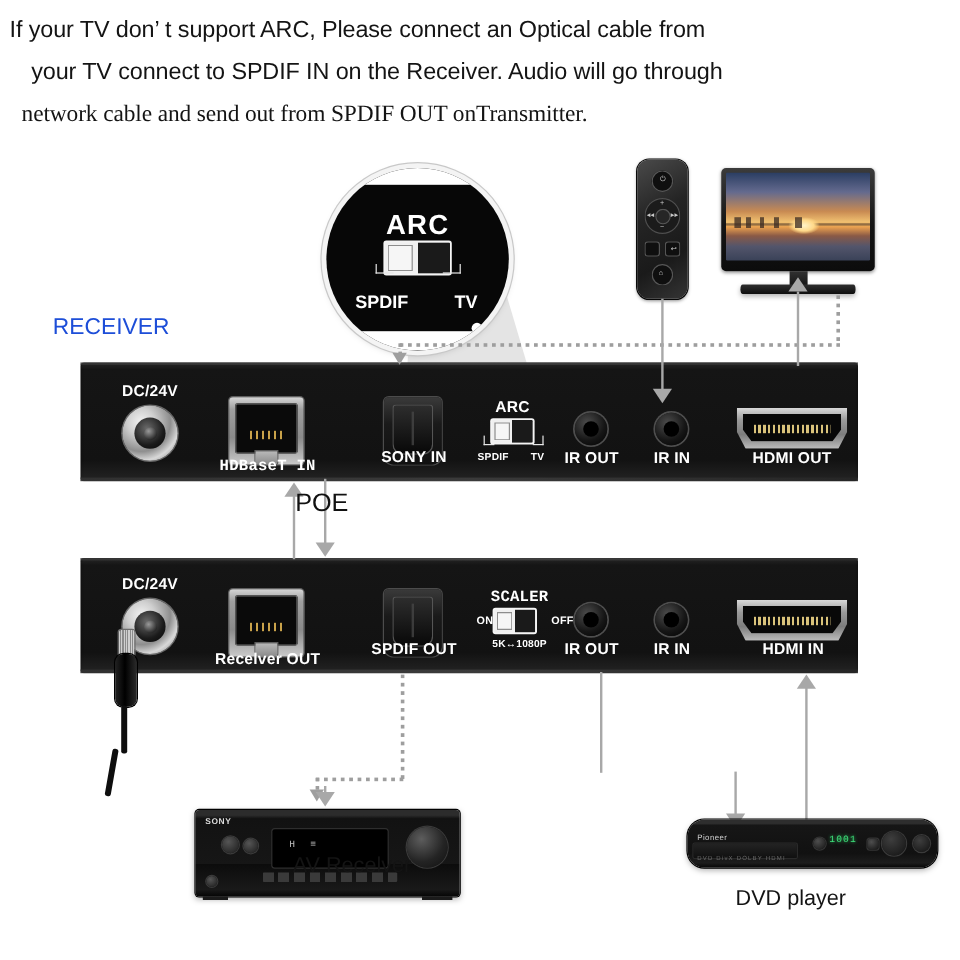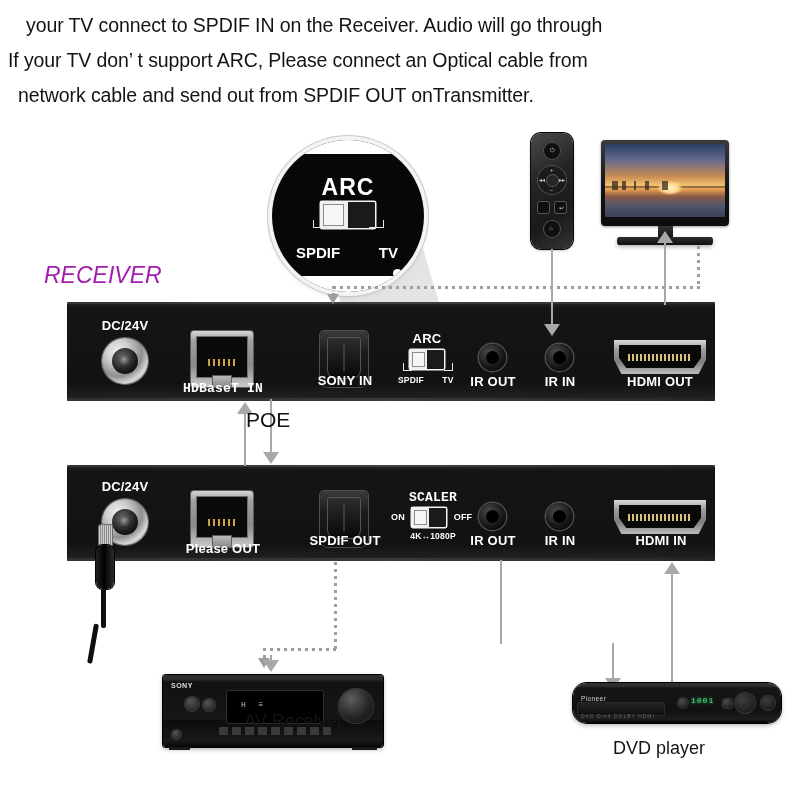--- a/index.html
+++ b/index.html
@@ -6,39 +6,39 @@
   body{width:800px;height:800px;position:relative;overflow:hidden;
        font-family:"Liberation Sans",sans-serif;color:#111;}
   #stage{position:absolute;inset:0;width:800px;height:800px;}
 
   
   .intro{position:absolute;left:8px;top:8px;width:790px;
          font-size:19.5px;line-height:35px;color:#141414;
          letter-spacing:-0.1px;}
   .intro .ln{display:block;white-space:nowrap;}
   .intro .ln.l2{padding-left:18px;}
-  .intro .ln.l3{padding-left:10px;}
+  .intro .ln.l3{padding-left:10px;font-family:Liberation Serif, serif;}
 
   
   .panel{position:absolute;background:#141414;
          border-radius:3px;
          background-image:linear-gradient(180deg,#2a2a2a 0%,#151515 6%,#121212 82%,#242424 100%);
          box-shadow:0 1px 2px rgba(0,0,0,.55) inset;}
   .panel .edge{position:absolute;left:0;right:0;top:0;height:2px;
                background:linear-gradient(90deg,#3a3a3a,#4a4a4a,#2f2f2f);opacity:.8;}
   .panel .edgeb{position:absolute;left:0;right:0;bottom:0;height:3px;
                background:linear-gradient(90deg,#323232,#3d3d3d,#262626);opacity:.9;}
 
   .plabel{position:absolute;color:#fff;font-weight:bold;font-size:13px;
           letter-spacing:.2px;white-space:nowrap;text-align:center;}
-  .plabel.sm{font-size:9px;font-weight:bold;}
+  .plabel.sm{font-size:9px;font-weight:bold;text-align:right;}
   .plabel.xs{font-size:8.5px;font-weight:bold;}
 
   
-  .devtitle{position:absolute;font-size:23px;color:#a21caf;white-space:nowrap;font-style:italic;}
+  .devtitle{position:absolute;font-size:19px;color:#1d4ed8;white-space:nowrap;}
 
   
   .dcjack{position:absolute;width:46px;height:46px;border-radius:50%;
           background:radial-gradient(circle at 34% 30%,#f2f2f2 0%,#cfcfcf 26%,#8e8e8e 55%,#d8d8d8 72%,#6d6d6d 100%);
           box-shadow:0 0 0 1px #6a6a6a;}
   .dcjack::before{content:"";position:absolute;left:50%;top:50%;
           width:26px;height:26px;margin:-13px 0 0 -13px;border-radius:50%;
           background:radial-gradient(circle at 40% 35%,#6a6a6a,#1b1b1b 60%,#050505 100%);}
   .dcjack::after{content:"";position:absolute;left:50%;top:50%;
           width:11px;height:11px;margin:-5px 0 0 -5px;border-radius:50%;
@@ -194,22 +194,22 @@
      background:linear-gradient(90deg,#222,#000 45%,#2b2b2b);box-shadow:0 0 0 1px #000;}
 
   .caption{position:absolute;font-size:18px;color:#141414;white-space:nowrap;}
 </style>
 </head>
 <body>
 
 <div id="stage">
 
   <div class="intro">
+    <span class="ln l1">If your TV don’ t support ARC, Please connect an Optical cable from</span>
     <span class="ln l2">your TV connect to SPDIF IN on the Receiver. Audio will go through</span>
-    <span class="ln l1">If your TV don’ t support ARC, Please connect an Optical cable from</span>
     <span class="ln l3">network cable and send out from SPDIF OUT onTransmitter.</span>
   </div>
 
   <div class="cone" style="left:336px;top:232px;width:120px;height:128px;
               clip-path:polygon(8px 0,82px 0,120px 128px,0 128px);"></div>
 
   <div class="mag" style="left:272px;top:140px;">
     <div class="topstrip"></div>
     <div class="botstrip"></div>
     <div class="arc">ARC</div>
@@ -304,34 +304,34 @@
 
     <div class="plabel" style="left:20px;top:14px;width:76px;">DC/24V</div>
     <div class="dcjack" style="left:35px;top:34px;"></div>
 
     <div class="rj45" style="left:124px;top:26px;">
       <div class="cav">
         <div class="pins"></div>
       </div>
       <div class="tab"></div>
     </div>
-    <div class="plabel" style="left:98px;top:76px;width:116px;">Please OUT</div>
+    <div class="plabel" style="left:98px;top:76px;width:116px;">Recelver OUT</div>
 
     <div class="toslink" style="left:253px;top:26px;">
       <div class="in"></div>
     </div>
     <div class="plabel" style="left:228px;top:68px;width:100px;">SPDIF OUT</div>
 
     <div class="plabel" style="left:320px;top:25px;width:92px;font-family:Liberation Mono, monospace;">SCALER</div>
     <div class="plabel sm" style="left:318px;top:47px;width:26px;">ON</div>
     <div class="sw" style="left:345px;top:43px;">
       <div class="knob"></div>
     </div>
     <div class="plabel sm" style="left:381px;top:47px;width:30px;">OFF</div>
-    <div class="plabel xs" style="left:320px;top:66px;width:92px;">4K↔1080P</div>
+    <div class="plabel xs" style="left:320px;top:66px;width:92px;">5K↔1080P</div>
 
     <div class="irjack" style="left:412px;top:38px;"></div>
     <div class="plabel" style="left:392px;top:68px;width:68px;">IR OUT</div>
 
     <div class="irjack" style="left:479px;top:38px;"></div>
     <div class="plabel" style="left:459px;top:68px;width:68px;">IR IN</div>
 
     <div class="hdmi" style="left:547px;top:35px;">
       <div class="cav"></div>
     </div>

